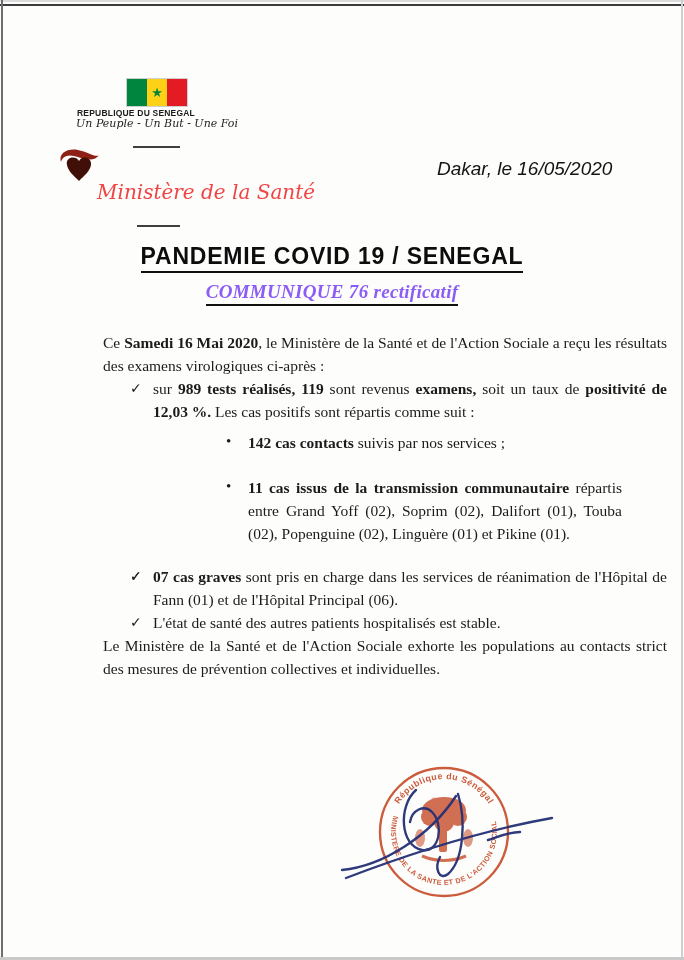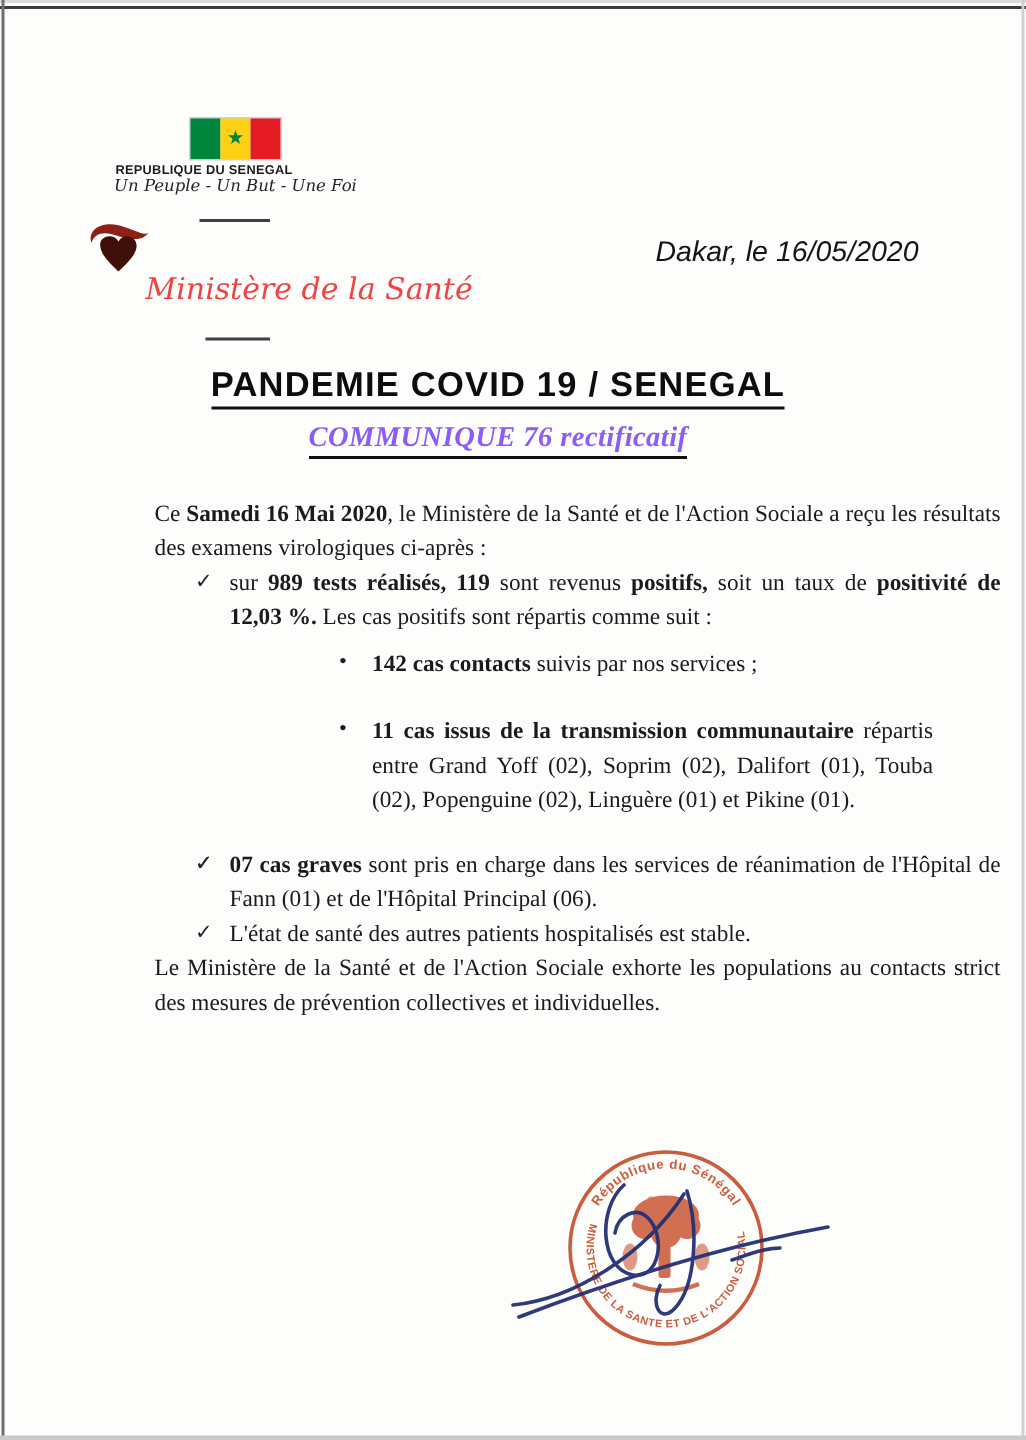--- a/index.html
+++ b/index.html
@@ -95,21 +95,21 @@
   </div>
   <div class="subtitle">
     <span>COMMUNIQUE 76 rectificatif</span>
   </div>
 
   <div class="main">
 
     <p class="intro"><span>Ce </span><b>Samedi 16 Mai 2020</b><span>, le Ministère de la Santé et de l'Action Sociale a reçu les résultats des examens virologiques ci-après :</span></p>
 
     <div class="check" id="check1">
-      <span class="mark">✓</span><span>sur </span><b>989 tests réalisés, 119</b><span> sont revenus </span><b>positifs,</b><span> soit un taux de </span><b>positivité de 12,03 %.</b><span>  Les cas positifs sont répartis comme suit :</span>
+      <span class="mark">✓</span><span>sur </span><b>989 tests réalisés, 119</b><span> sont revenus </span><b>examens,</b><span> soit un taux de </span><b>positivité de 12,03 %.</b><span>  Les cas positifs sont répartis comme suit :</span>
     </div>
 
     <div class="bullets">
       <div class="bullet" id="bullet1">
         <span class="dot">•</span><b>142 cas contacts</b><span> suivis par nos services ;</span>
       </div>
       <div class="bullet" id="bullet2">
         <span class="dot">•</span><b>11 cas issus de la transmission communautaire</b><span> répartis entre Grand Yoff (02), Soprim (02), Dalifort (01), Touba (02), Popenguine (02), Linguère (01) et Pikine (01).</span>
       </div>
     </div>

